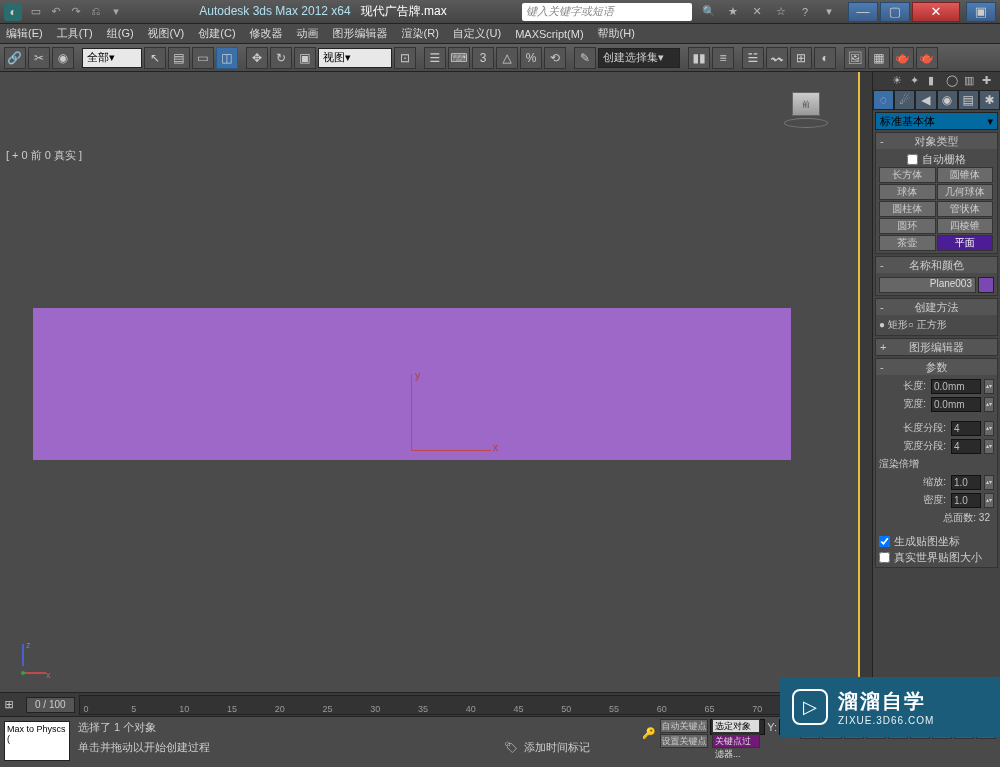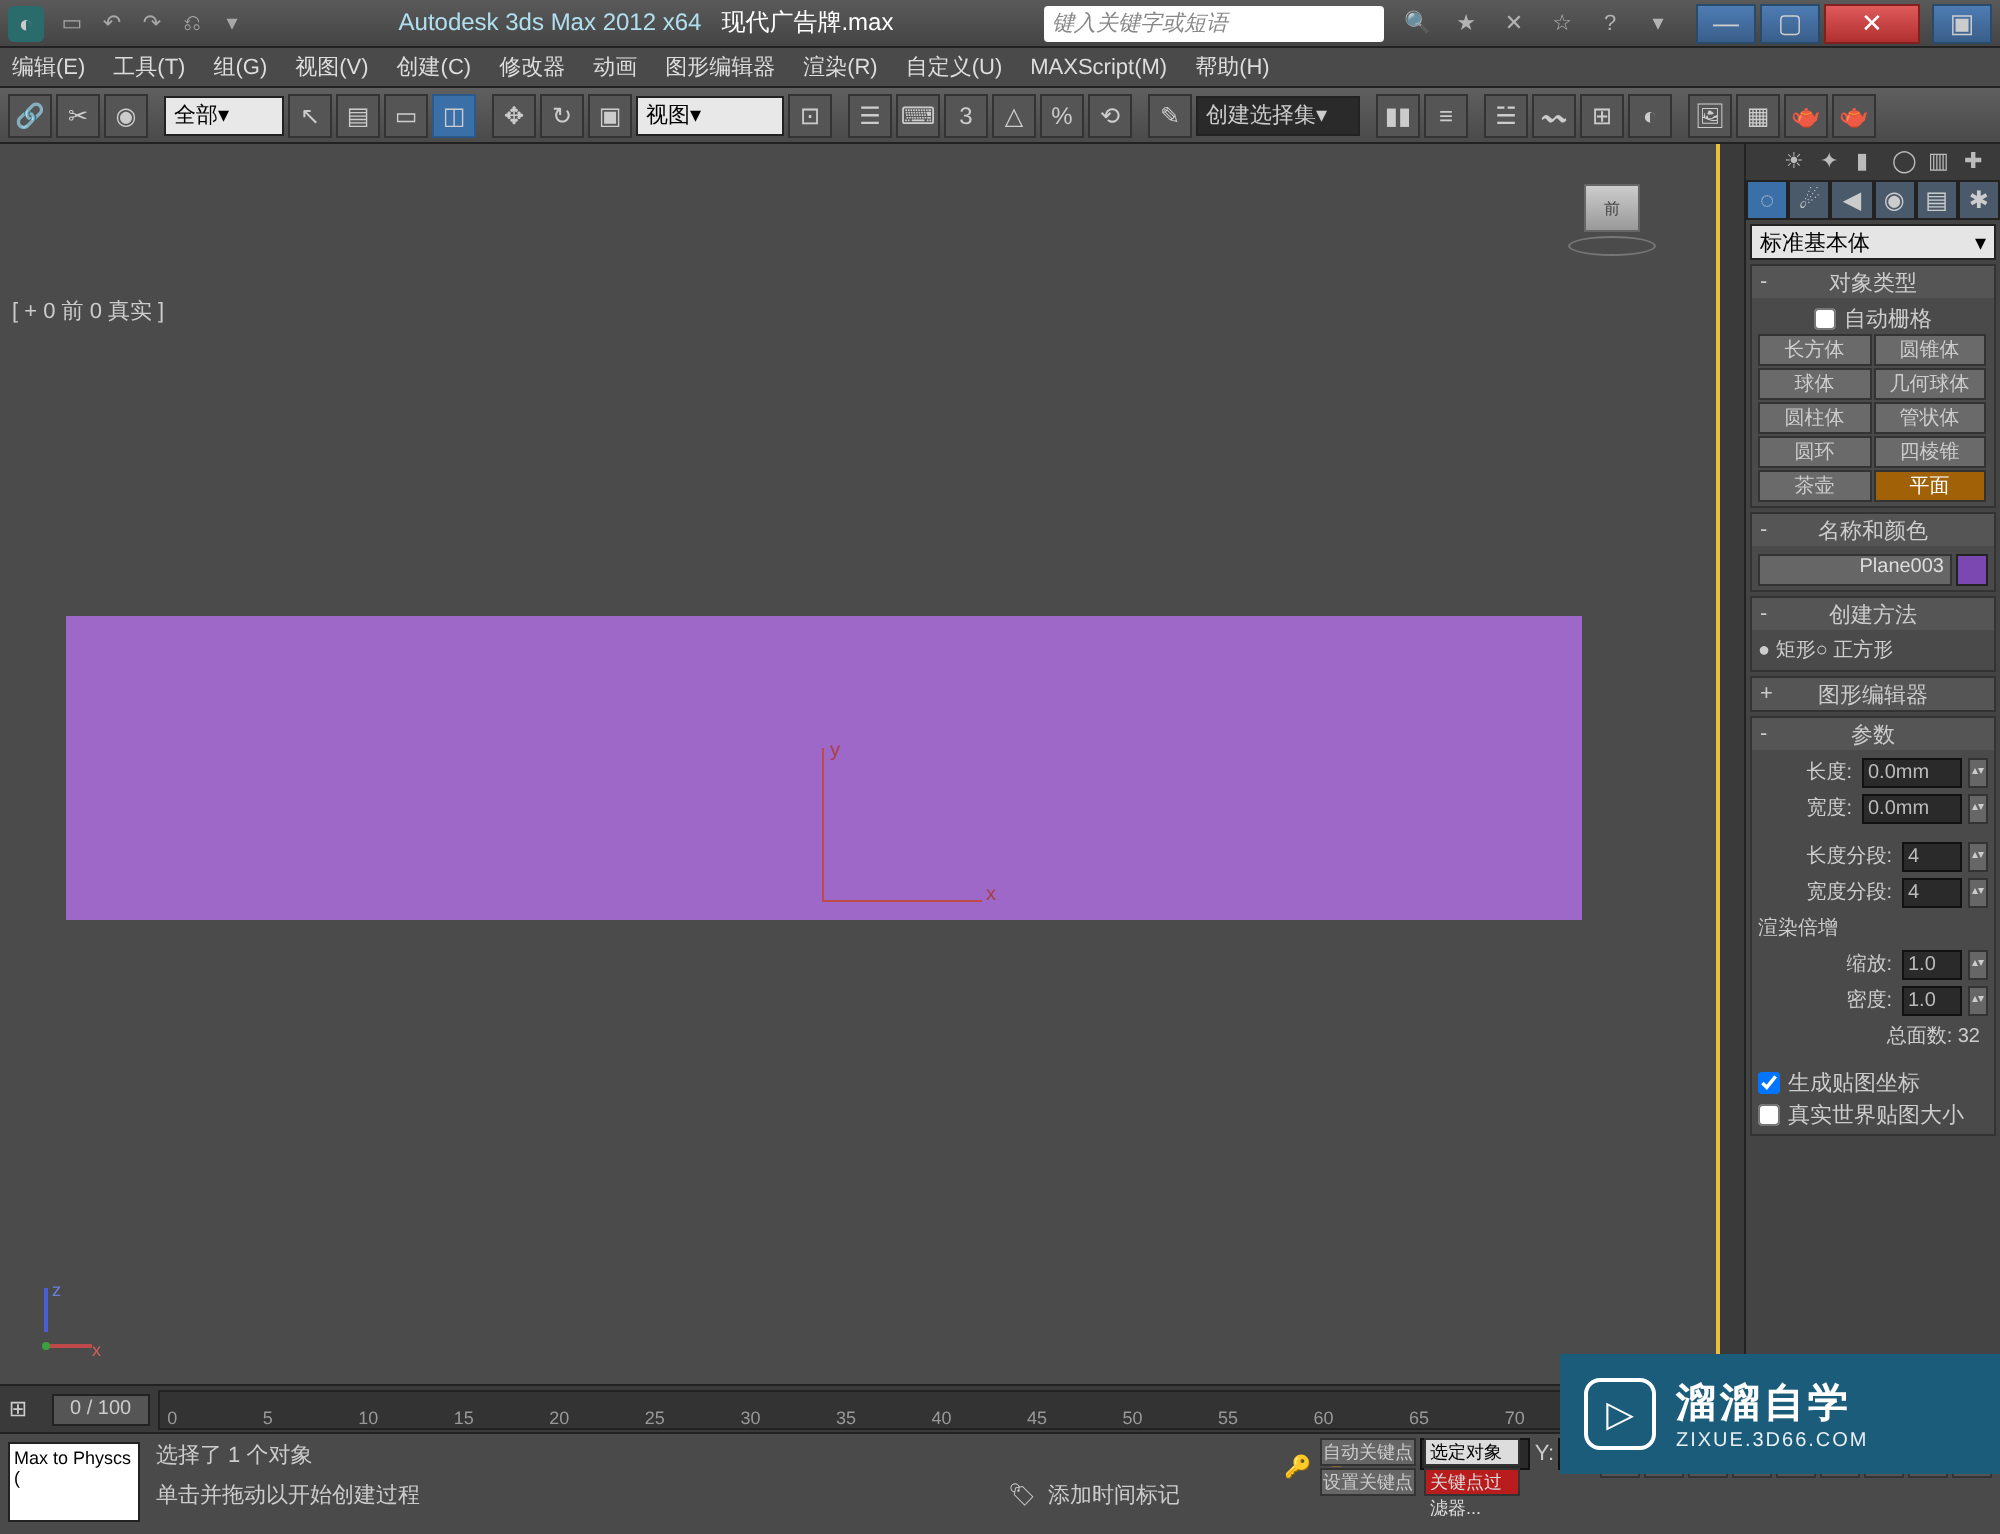--- a/index.html
+++ b/index.html
@@ -54,31 +54,31 @@
 .axis-gizmo .lz { position: absolute; top: -4px; left: 12px; color: #6a80e0; font-size: 9px;}
 .axis-gizmo .lx { position: absolute; bottom: 0; left: 32px; color: #d06060; font-size: 9px;}
 
 
 .cmdpanel { position: absolute; top: 72px; right: 0; width: 128px; height: 620px; background: #444; border-left: 1px solid #222; }
 .cmd-icons-top { display: flex; gap: 4px; padding: 2px 4px; background: #3a3a3a; justify-content: flex-end;}
 .cmd-icons-top span { width: 14px; height: 14px; font-size: 11px; color: #bbb;}
 .cmd-tabs { display: flex; background: #2a2a2a; height: 20px; }
 .cmd-tabs div { flex: 1; display: flex; align-items: center; justify-content: center; font-size: 12px; border: 1px solid #222; background: #4a5a6a;}
 .cmd-tabs div.active { background: #3a6fa8; }
-.cmd-dd { margin: 2px; height: 18px; background: #e5e5e5; color: #000; font-size: 11px; padding: 0 4px; display: flex; align-items: center; justify-content: space-between; border: 1px solid #222;}
+.cmd-dd { margin: 2px; height: 18px; background: #0369a1; color: #000; font-size: 11px; padding: 0 4px; display: flex; align-items: center; justify-content: space-between; border: 1px solid #222;}
 
 .rollout { margin: 2px; border: 1px solid #333; background: #4a4a4a; }
 .rollout-title { height: 16px; background: #555; display: flex; align-items: center; justify-content: center; font-size: 11px; position: relative;}
 .rollout-title .toggle { position: absolute; left: 4px; }
 .rollout-body { padding: 2px 3px; }
 .checkbox-row { display: flex; align-items: center; font-size: 11px; height: 16px; gap: 4px;}
 .checkbox-row input { width: 11px; height: 11px;}
 .btn-grid { display: flex; flex-wrap: wrap; gap: 1px; }
 .obj-btn { width: calc(50% - 1px); height: 16px; background: #6a6a6a; border: 1px solid #333; font-size: 10px; display: flex; align-items: center; justify-content: center; }
-.obj-btn.selected { background: #a16207; color: #fff;}
+.obj-btn.selected { background: #4c1d95; color: #fff;}
 .name-row { display: flex; gap: 2px; margin-top: 2px;}
 .name-input { flex: 1; height: 16px; background: #666; border: 1px solid #333; color: #ddd; font-size: 10px; padding: 0 3px; text-align: right;}
 .color-sw { width: 16px; height: 16px; background: #7a48b0; border: 1px solid #222;}
 .radio-row { display: flex; align-items: center; justify-content: flex-start; font-size: 10px; height: 16px;}
 .param-row { display: flex; align-items: center; justify-content: flex-end; font-size: 10px; height: 18px; gap: 3px;}
 .param-row .plabel { flex: 1; text-align: right; padding-right: 2px;}
 .spinner { width: 50px; height: 15px; background: #2a2a2a; border: 1px solid #111; color: #bbb; font-size: 10px; padding: 0 2px; display: flex; align-items: center;}
 .spin-ctrl { width: 10px; height: 15px; background: #666; border: 1px solid #333; display: flex; flex-direction: column; font-size: 6px; line-height: 6px; align-items: center; justify-content: center;}
 .subhead { font-size: 10px; padding: 2px 0; }
 .total-row { text-align: right; font-size: 10px; padding: 2px 4px;}
@@ -400,21 +400,21 @@
     </div>
     <div class="grid-box">栅格 = 254.0mm</div>
     <div class="playback">
       <span>🔑</span>
       <div style="display:flex;flex-direction:column;gap:1px">
         <div class="auto-key">自动关键点</div>
         <div class="auto-key">设置关键点</div>
       </div>
       <div style="display:flex;flex-direction:column;gap:1px">
         <div class="filter-dd">选定对象</div>
-        <div class="filter-dd" style="background:#b91c1c;color:#ddd">关键点过滤器...</div>
+        <div class="filter-dd" style="background:#701a75;color:#ddd">关键点过滤器...</div>
       </div>
     </div>
     <div class="bottom-right">
       <div class="bbtn">⏮</div>
       <div class="bbtn">◂</div>
       <div class="bbtn">▶</div>
       <div class="bbtn">▸</div>
       <div class="bbtn">⏭</div>
       <div class="bbtn">✥</div>
       <div class="bbtn">🔍</div>

